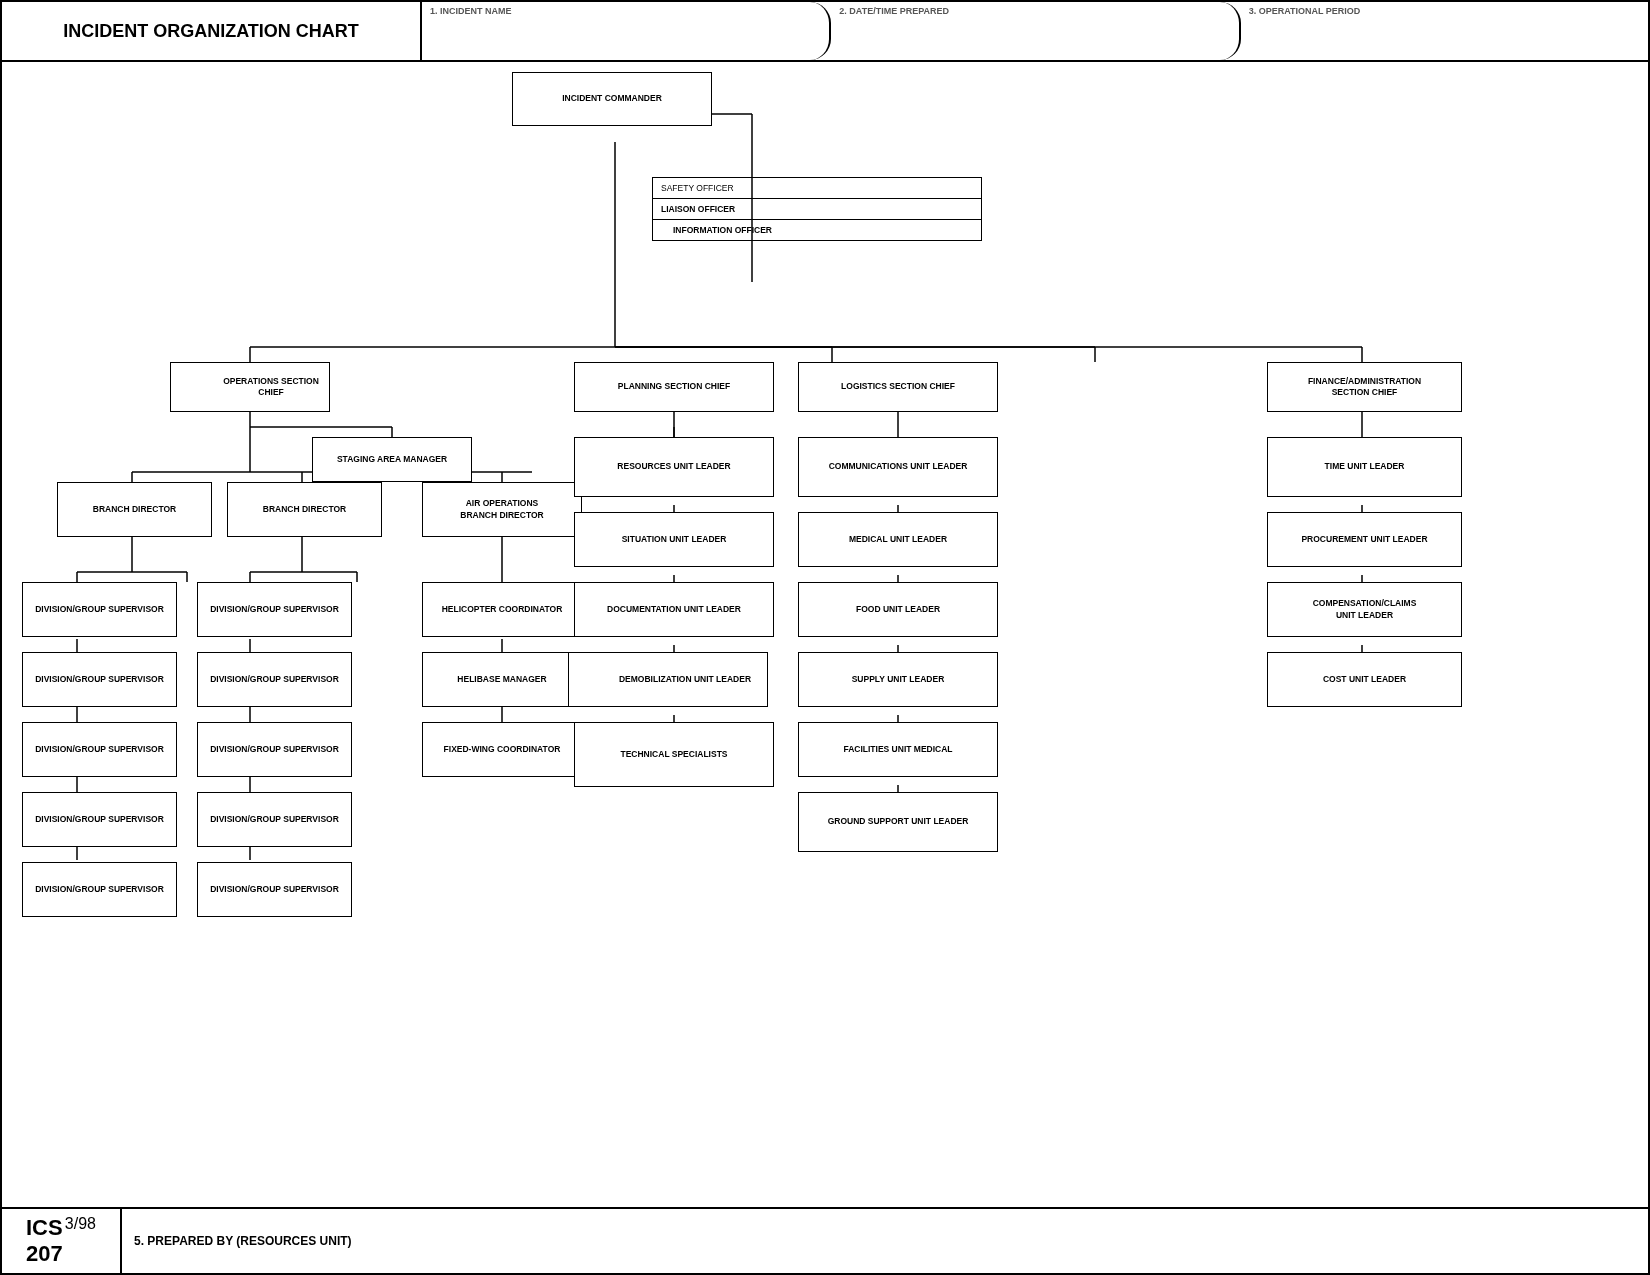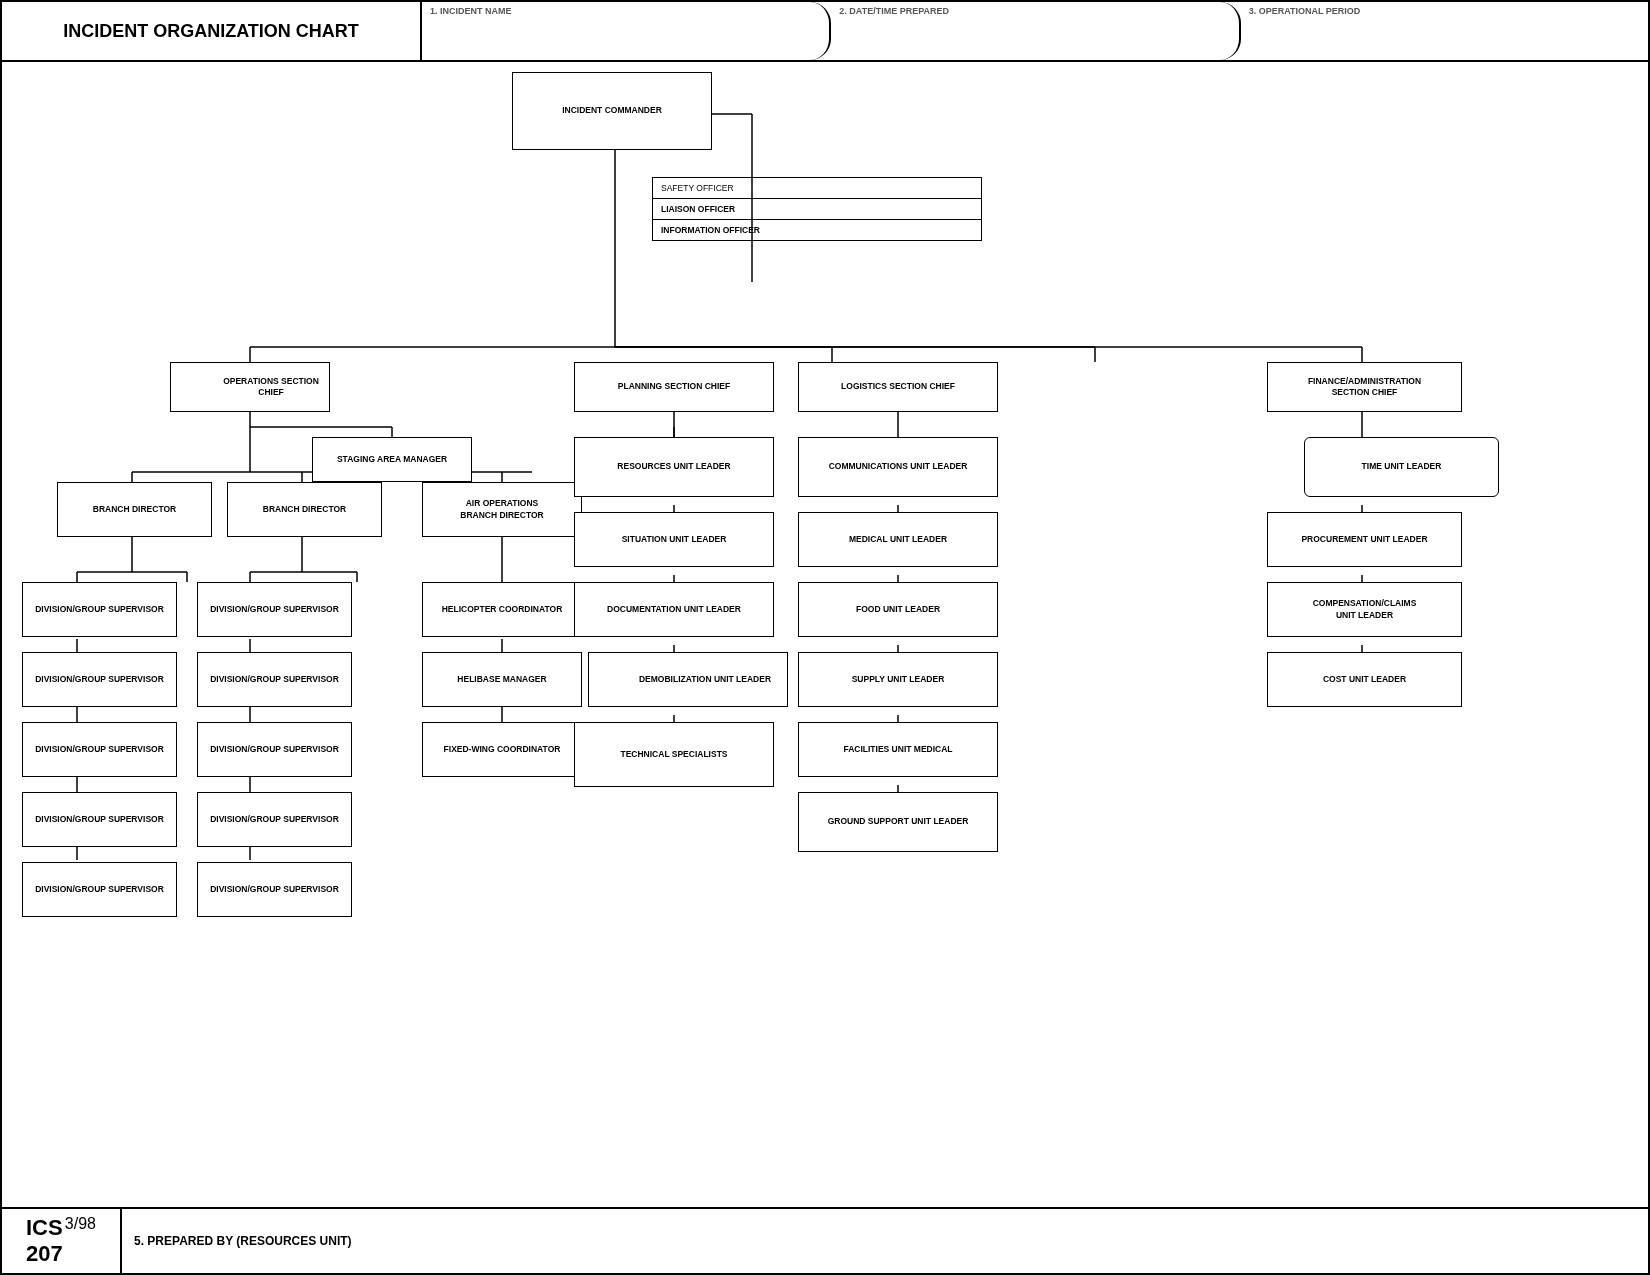--- a/index.html
+++ b/index.html
@@ -208,26 +208,26 @@
       <line x1="896" y1="653" x2="896" y2="668"></line>
       <line x1="896" y1="723" x2="896" y2="738"></line>
 
       <line x1="1360" y1="350" x2="1360" y2="365"></line>
       <line x1="1360" y1="365" x2="1360" y2="375"></line>
       <line x1="1360" y1="443" x2="1360" y2="458"></line>
       <line x1="1360" y1="513" x2="1360" y2="528"></line>
       <line x1="1360" y1="583" x2="1360" y2="598"></line>
     </svg>
 
-    <div class="box" style="left:510px; top:10px; width:200px; height:78px;">INCIDENT COMMANDER</div>
+    <div class="box" style="left:510px; top:10px; width:200px; height:54px;">INCIDENT COMMANDER</div>
 
     <div style="position:absolute; left:650px; top:115px; width:330px; border:1.5px solid #000;">
       <div style="padding:5px 8px; border-bottom:1px solid #000; font-size:8.5px; font-weight:normal;">SAFETY OFFICER</div>
       <div style="padding:5px 8px; border-bottom:1px solid #000; font-size:8.5px; font-weight:bold;">LIAISON OFFICER</div>
-      <div style="padding:5px 8px; font-size:8.5px; font-weight:bold;">INFORMATION OFFICER</div>
+      <div style="padding:5px 8px; font-size:8.5px; font-weight:bold;margin-left:12px;">INFORMATION OFFICER</div>
     </div>
 
     <div class="box" style="left:168px; top:300px; width:160px; height:50px;padding-left:48px;">OPERATIONS SECTION CHIEF</div>
 
     <div class="box" style="left:572px; top:300px; width:200px; height:50px;">PLANNING SECTION CHIEF</div>
 
     <div class="box" style="left:796px; top:300px; width:200px; height:50px;">LOGISTICS SECTION CHIEF</div>
 
     <div class="box" style="left:1265px; top:300px; width:195px; height:50px; white-space:pre-line;">FINANCE/ADMINISTRATION
 SECTION CHIEF</div>
@@ -253,31 +253,31 @@
     <div class="box" style="left:195px; top:730px; width:155px; height:55px;">DIVISION/GROUP SUPERVISOR</div>
     <div class="box" style="left:195px; top:800px; width:155px; height:55px;">DIVISION/GROUP SUPERVISOR</div>
 
     <div class="box" style="left:420px; top:520px; width:160px; height:55px;">HELICOPTER COORDINATOR</div>
     <div class="box" style="left:420px; top:590px; width:160px; height:55px;">HELIBASE MANAGER</div>
     <div class="box" style="left:420px; top:660px; width:160px; height:55px;">FIXED-WING COORDINATOR</div>
 
     <div class="box" style="left:572px; top:375px; width:200px; height:60px;">RESOURCES UNIT LEADER</div>
     <div class="box" style="left:572px; top:450px; width:200px; height:55px;">SITUATION UNIT LEADER</div>
     <div class="box" style="left:572px; top:520px; width:200px; height:55px;">DOCUMENTATION UNIT LEADER</div>
-    <div class="box" style="left:586px; top:590px; width:200px; height:55px;padding-left:40px;">DEMOBILIZATION UNIT LEADER</div>
+    <div class="box" style="left:566px; top:590px; width:200px; height:55px;padding-left:40px;">DEMOBILIZATION UNIT LEADER</div>
     <div class="box" style="left:572px; top:660px; width:200px; height:65px;">TECHNICAL SPECIALISTS</div>
 
     <div class="box" style="left:796px; top:375px; width:200px; height:60px;">COMMUNICATIONS UNIT LEADER</div>
     <div class="box" style="left:796px; top:450px; width:200px; height:55px;">MEDICAL UNIT LEADER</div>
     <div class="box" style="left:796px; top:520px; width:200px; height:55px;">FOOD UNIT LEADER</div>
     <div class="box" style="left:796px; top:590px; width:200px; height:55px;">SUPPLY UNIT LEADER</div>
     <div class="box" style="left:796px; top:660px; width:200px; height:55px;">FACILITIES UNIT MEDICAL</div>
     <div class="box" style="left:796px; top:730px; width:200px; height:60px;">GROUND SUPPORT UNIT LEADER</div>
 
-    <div class="box" style="left:1302px; top:375px; width:195px; height:60px;border-radius:6px;">TIME UNIT LEADER</div>
+    <div class="box" style="left:1265px; top:375px; width:195px; height:60px;">TIME UNIT LEADER</div>
     <div class="box" style="left:1265px; top:450px; width:195px; height:55px;">PROCUREMENT UNIT LEADER</div>
     <div class="box" style="left:1265px; top:520px; width:195px; height:55px; white-space:pre-line;">COMPENSATION/CLAIMS
 UNIT LEADER</div>
     <div class="box" style="left:1265px; top:590px; width:195px; height:55px;">COST UNIT LEADER</div>
   </div>
 
   <div class="footer">
     <div class="footer-left">
       <div class="footer-ics">ICS 207</div>
       <div class="footer-date">3/98</div>

